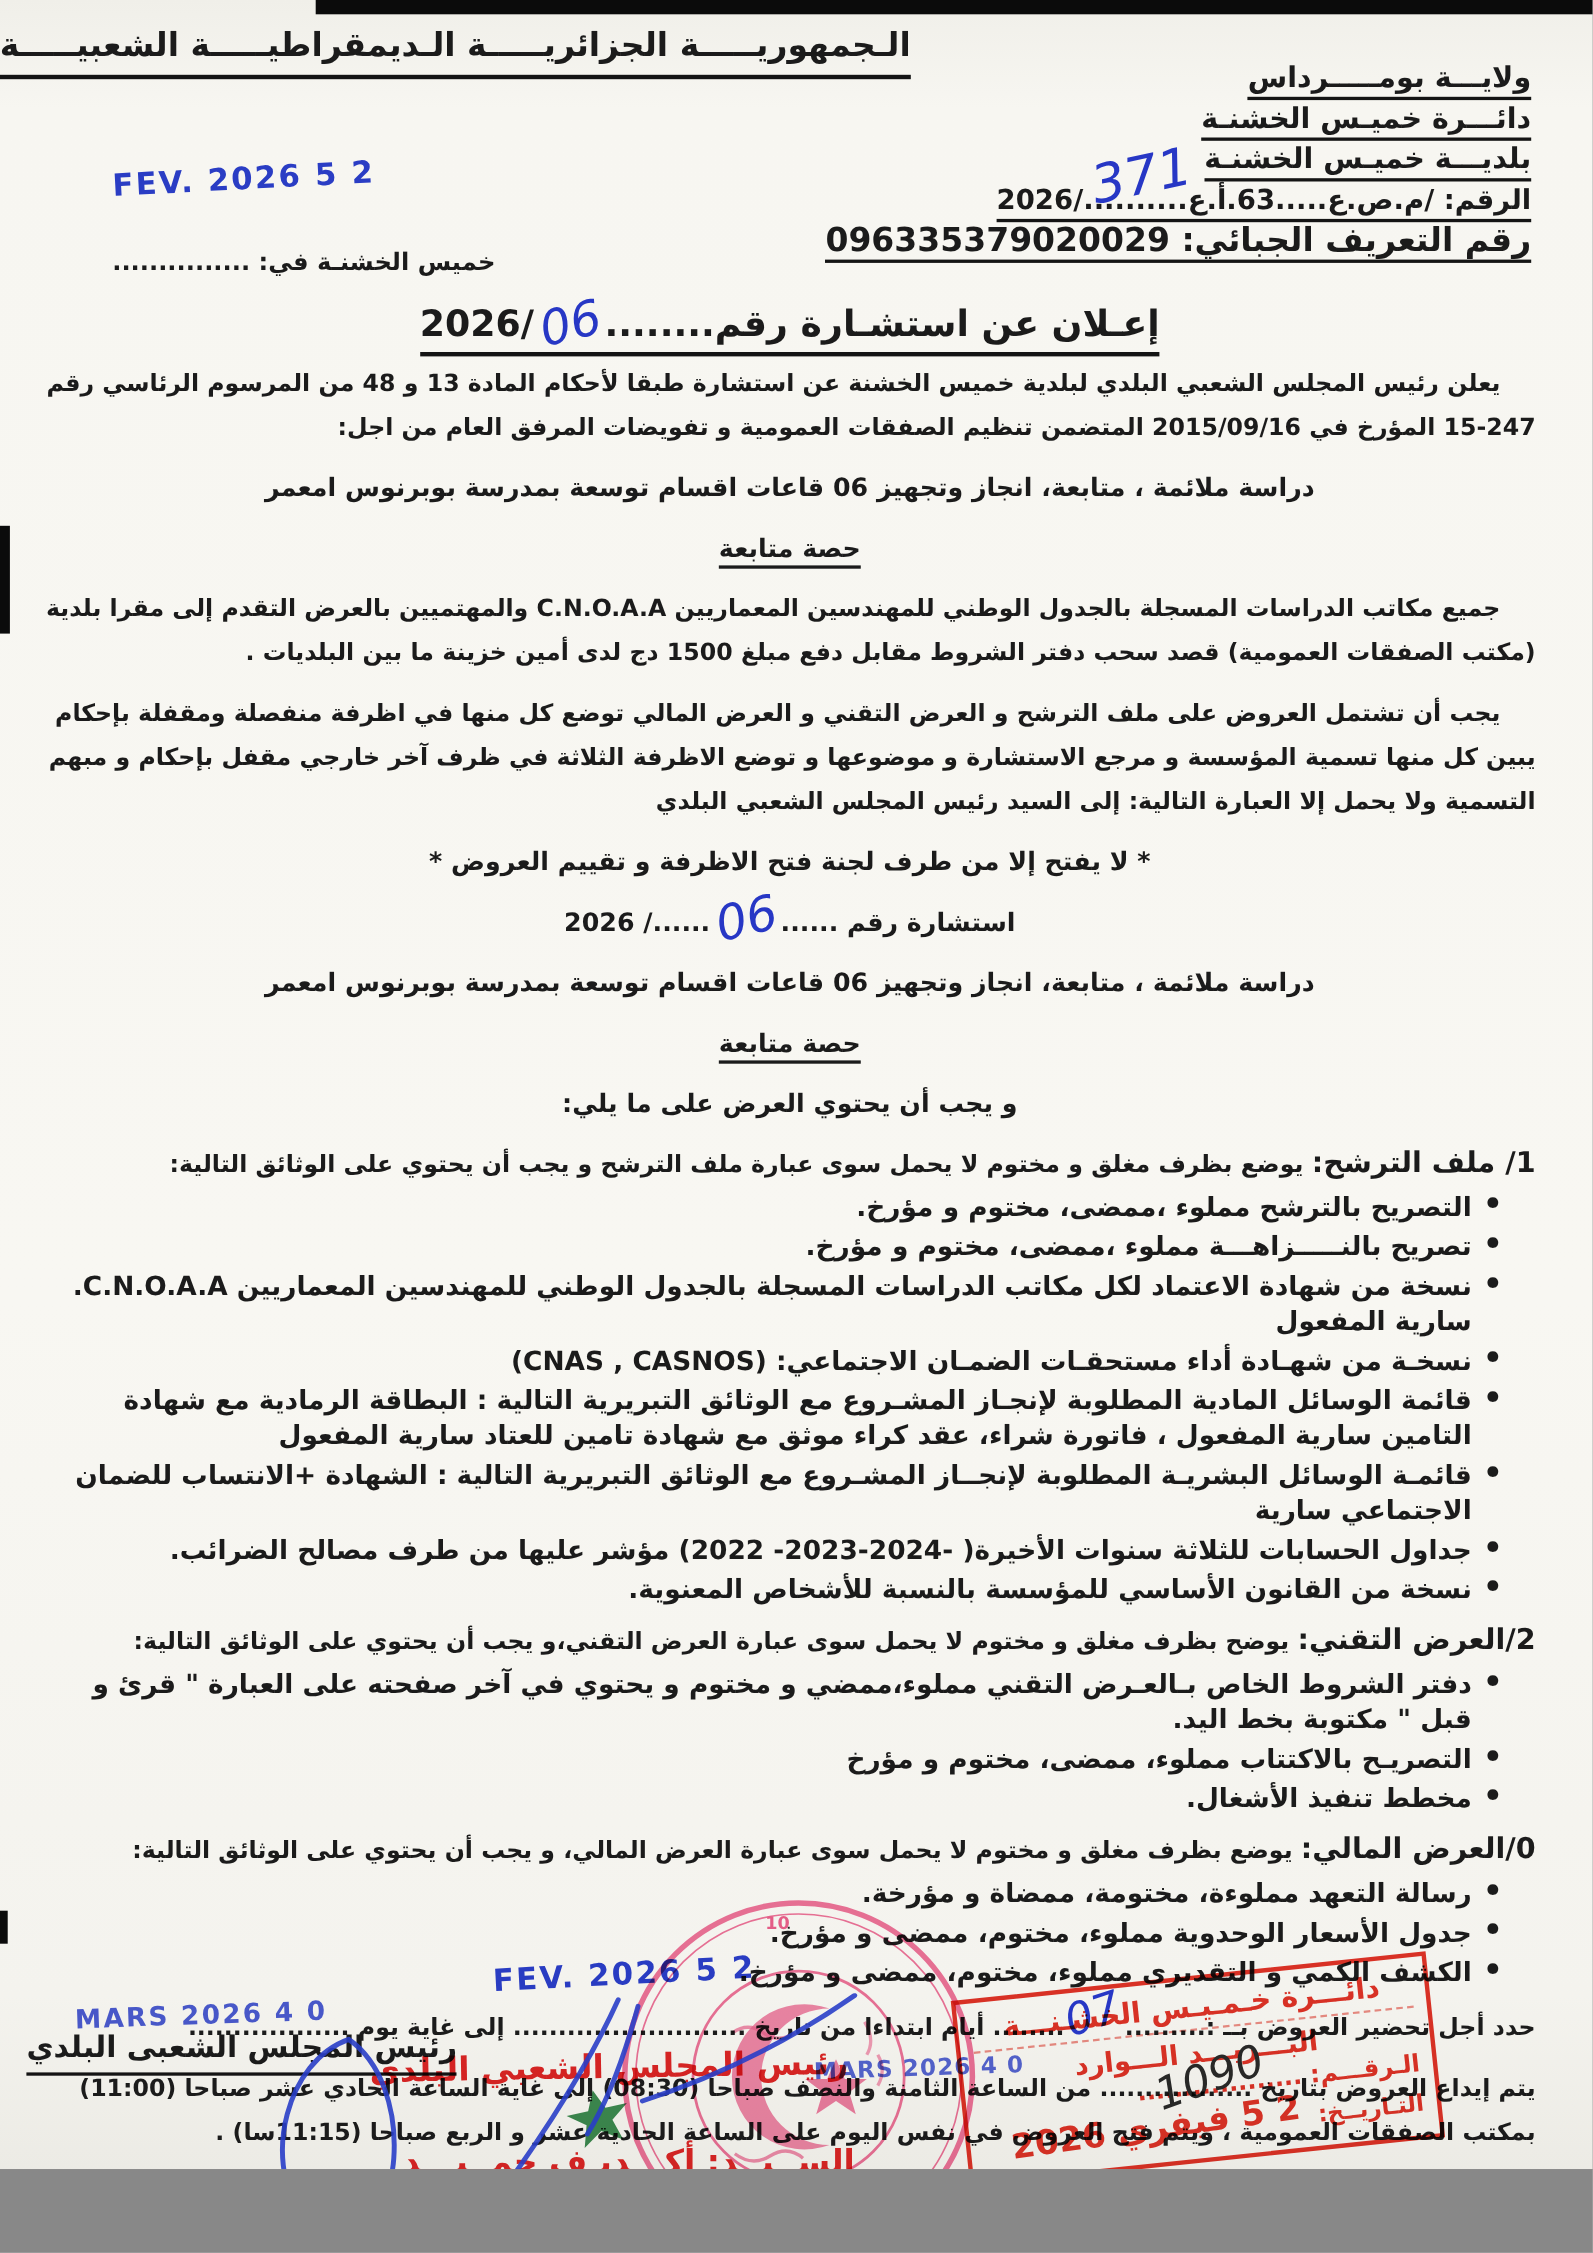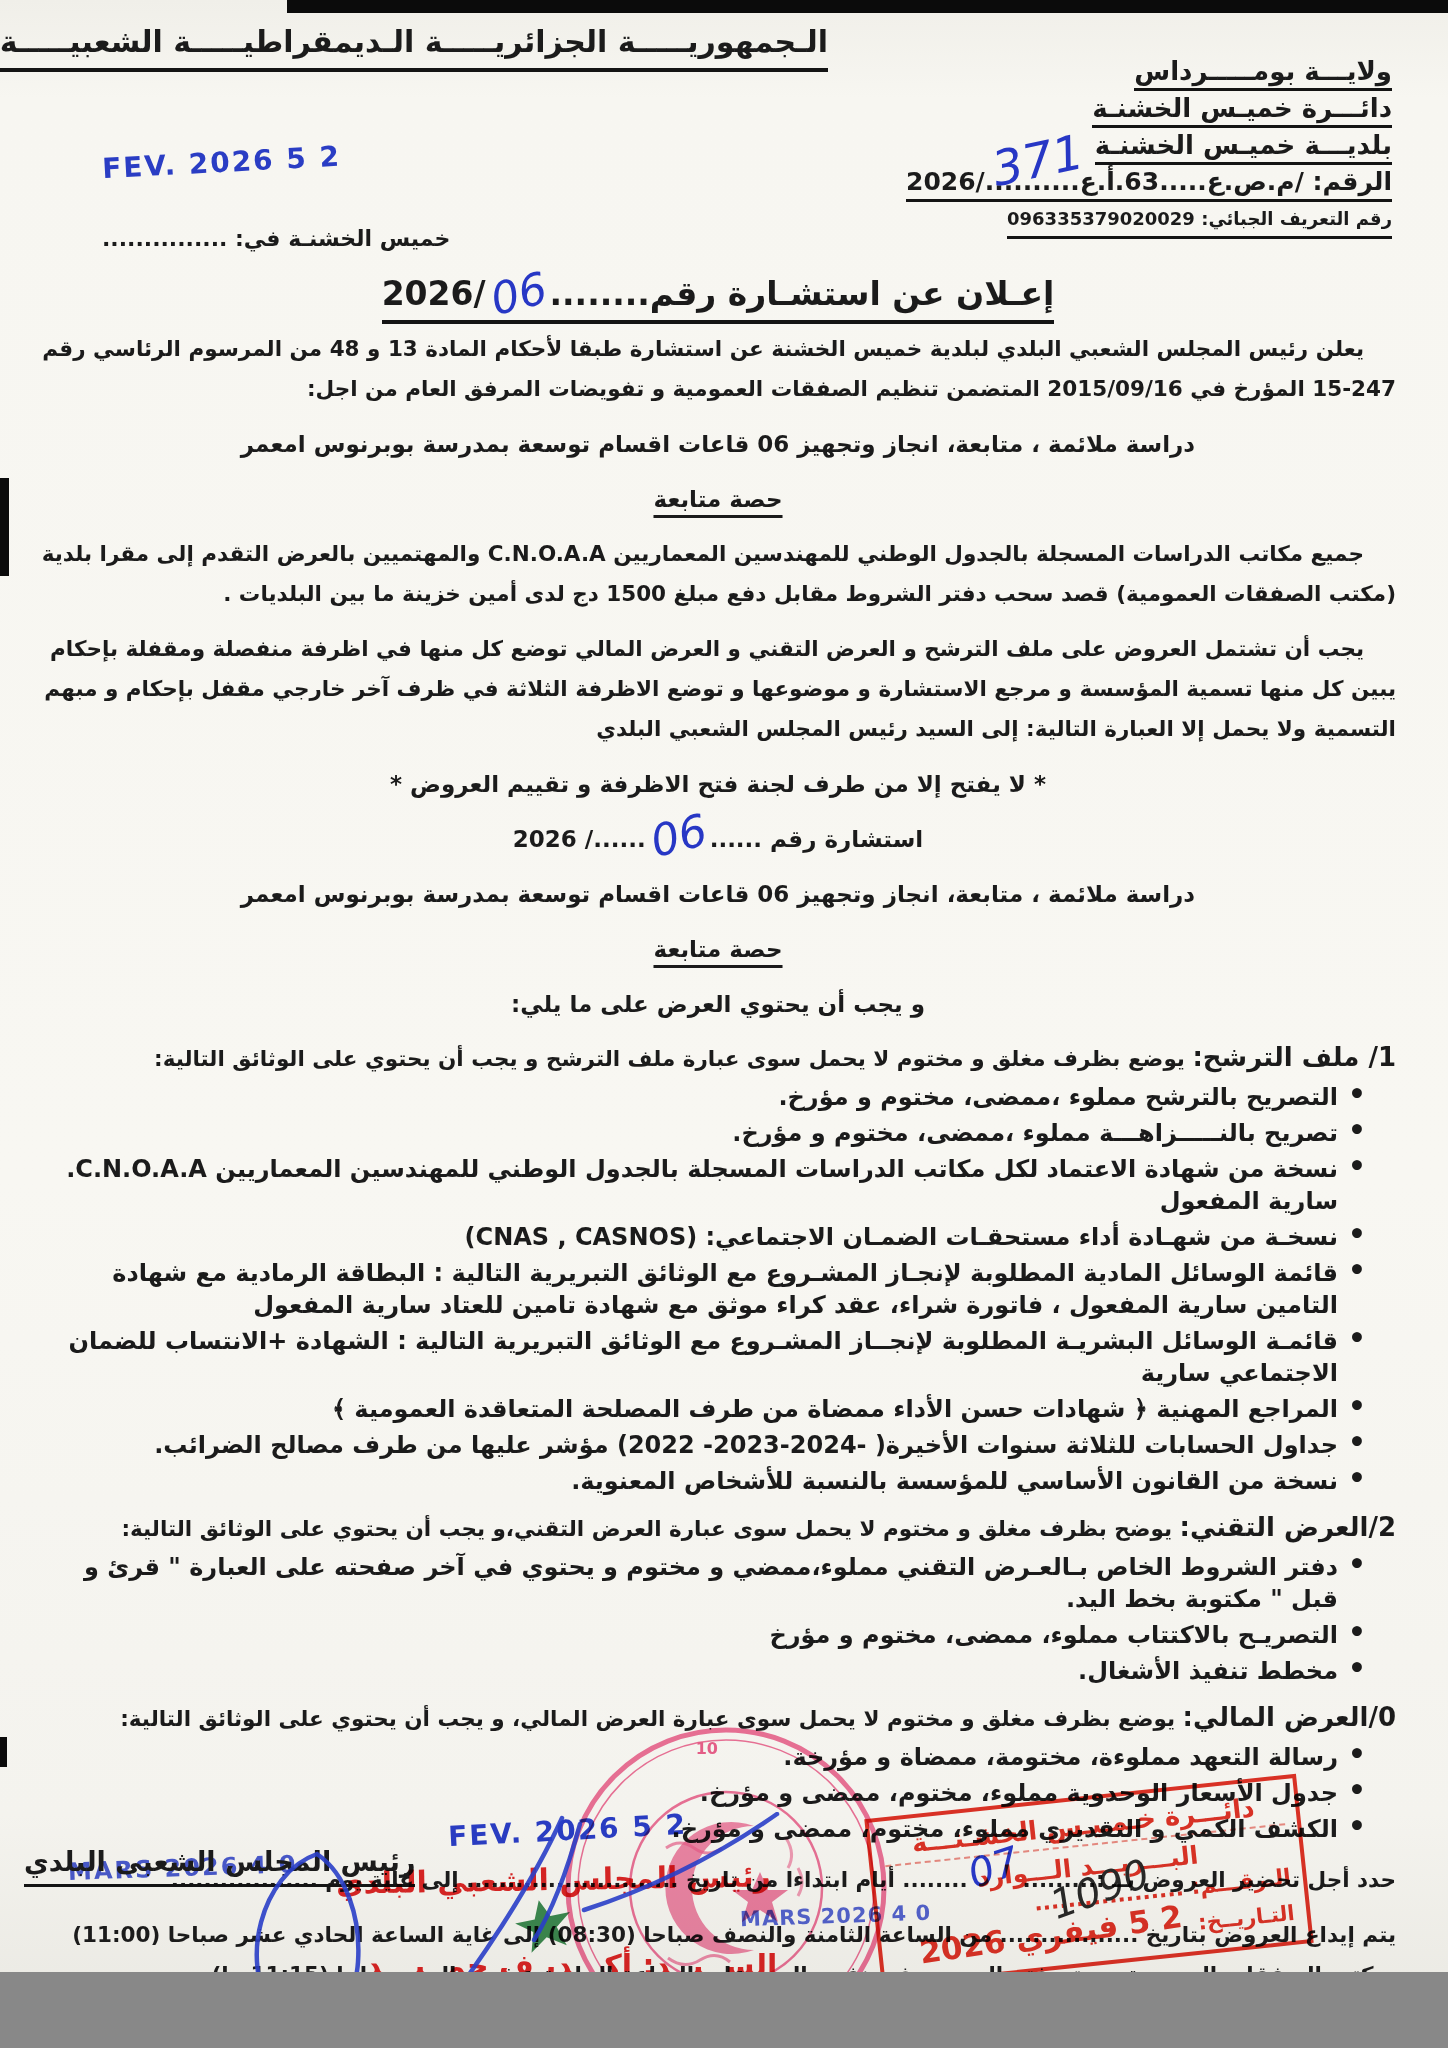--- a/index.html
+++ b/index.html
@@ -14,21 +14,21 @@
   .edge-l2{left:0;top:1737px;width:7px;height:30px;}
 
   .republic{position:absolute;top:24px;right:620px;font-size:30px;font-weight:bold;
     border-bottom:4px solid #141414;padding-bottom:9px;white-space:nowrap;}
   .letterhead{position:absolute;top:56px;right:56px;font-weight:bold;font-size:26px;line-height:30px;text-align:right;}
   .lh-line{width:fit-content;margin-left:auto;margin-right:0;border-bottom:3px solid #141414;padding-bottom:2px;margin-bottom:2px;white-space:nowrap;}
   .lh-ref{font-size:25px;position:relative;}
   .dots-hw{position:relative;display:inline-block;}
   .hw{color:#2737c5;font-style:italic;font-weight:400;}
   .hw-371{position:absolute;right:-4px;top:-22px;font-size:48px;transform:rotate(-12deg);}
-  .lh-tax{font-size:18px;}
+  .lh-tax{font-size:30px;}
 
   .stamp-date{position:absolute;color:#2b3fd0;font-weight:bold;letter-spacing:2px;white-space:nowrap;
     font-family:"DejaVu Sans",sans-serif;mix-blend-mode:multiply;}
   .fev-top{left:102px;top:146px;font-size:28px;transform:rotate(-3deg);}
   .place-date{position:absolute;left:102px;top:226px;font-size:22px;font-weight:bold;direction:rtl;}
 
   .content{position:absolute;top:274px;right:52px;left:40px;direction:rtl;text-align:right;}
   .main-title{margin:0 0 16px;text-align:center;font-size:33px;font-weight:bold;}
   .ul-thick{border-bottom:4px solid #141414;padding-bottom:7px;}
   .p{font-size:21.5px;font-weight:bold;line-height:40px;margin:15px 0;text-align:right;}
@@ -120,21 +120,20 @@
 
     <div>
       <p class="sec-line"><span class="sec-h">1/ ملف الترشح:</span> <span>يوضع بظرف مغلق و مختوم لا يحمل سوى عبارة ملف الترشح و يجب أن يحتوي على الوثائق التالية:</span></p>
       <ul class="docs">
         <li>التصريح بالترشح مملوء ،ممضى، مختوم و مؤرخ.</li>
         <li>تصريح بالنـــــزاهـــة مملوء ،ممضى، مختوم و مؤرخ.</li>
         <li>نسخة من شهادة الاعتماد لكل مكاتب الدراسات المسجلة بالجدول الوطني للمهندسين المعماريين C.N.O.A.A. سارية المفعول</li>
         <li>نسخـة من شهـادة أداء مستحقـات الضمـان الاجتماعي: (CNAS , CASNOS)</li>
         <li>قائمة الوسائل المادية المطلوبة لإنجـاز المشـروع مع الوثائق التبريرية التالية : البطاقة الرمادية مع شهادة التامين سارية المفعول ، فاتورة شراء، عقد كراء موثق مع شهادة تامين للعتاد سارية المفعول</li>
         <li>قائمـة الوسائل البشريـة المطلوبة لإنجــاز المشـروع مع الوثائق التبريرية التالية : الشهادة +الانتساب للضمان الاجتماعي سارية</li>
-        <li>المراجع المهنية ﴿ شهادات حسن الأداء ممضاة من طرف المصلحة المتعاقدة العمومية ﴾</li>
         <li>جداول الحسابات للثلاثة سنوات الأخيرة( -2024-2023- 2022)  مؤشر عليها من طرف مصالح الضرائب.</li>
         <li>نسخة من القانون الأساسي للمؤسسة بالنسبة للأشخاص المعنوية.</li>
       </ul>
     </div>
 
     <div>
       <p class="sec-line"><span class="sec-h">2/العرض التقني:</span> <span>يوضح بظرف مغلق و مختوم لا يحمل سوى عبارة العرض التقني،و يجب أن يحتوي على الوثائق التالية:</span></p>
       <ul class="docs">
         <li>دفتر الشروط الخاص بـالعـرض التقني مملوء،ممضي و مختوم و يحتوي في آخر صفحته على العبارة " قرئ و قبل " مكتوبة بخط اليد.</li>
         <li>التصريـح بالاكتتاب مملوء، ممضى، مختوم و مؤرخ</li>

